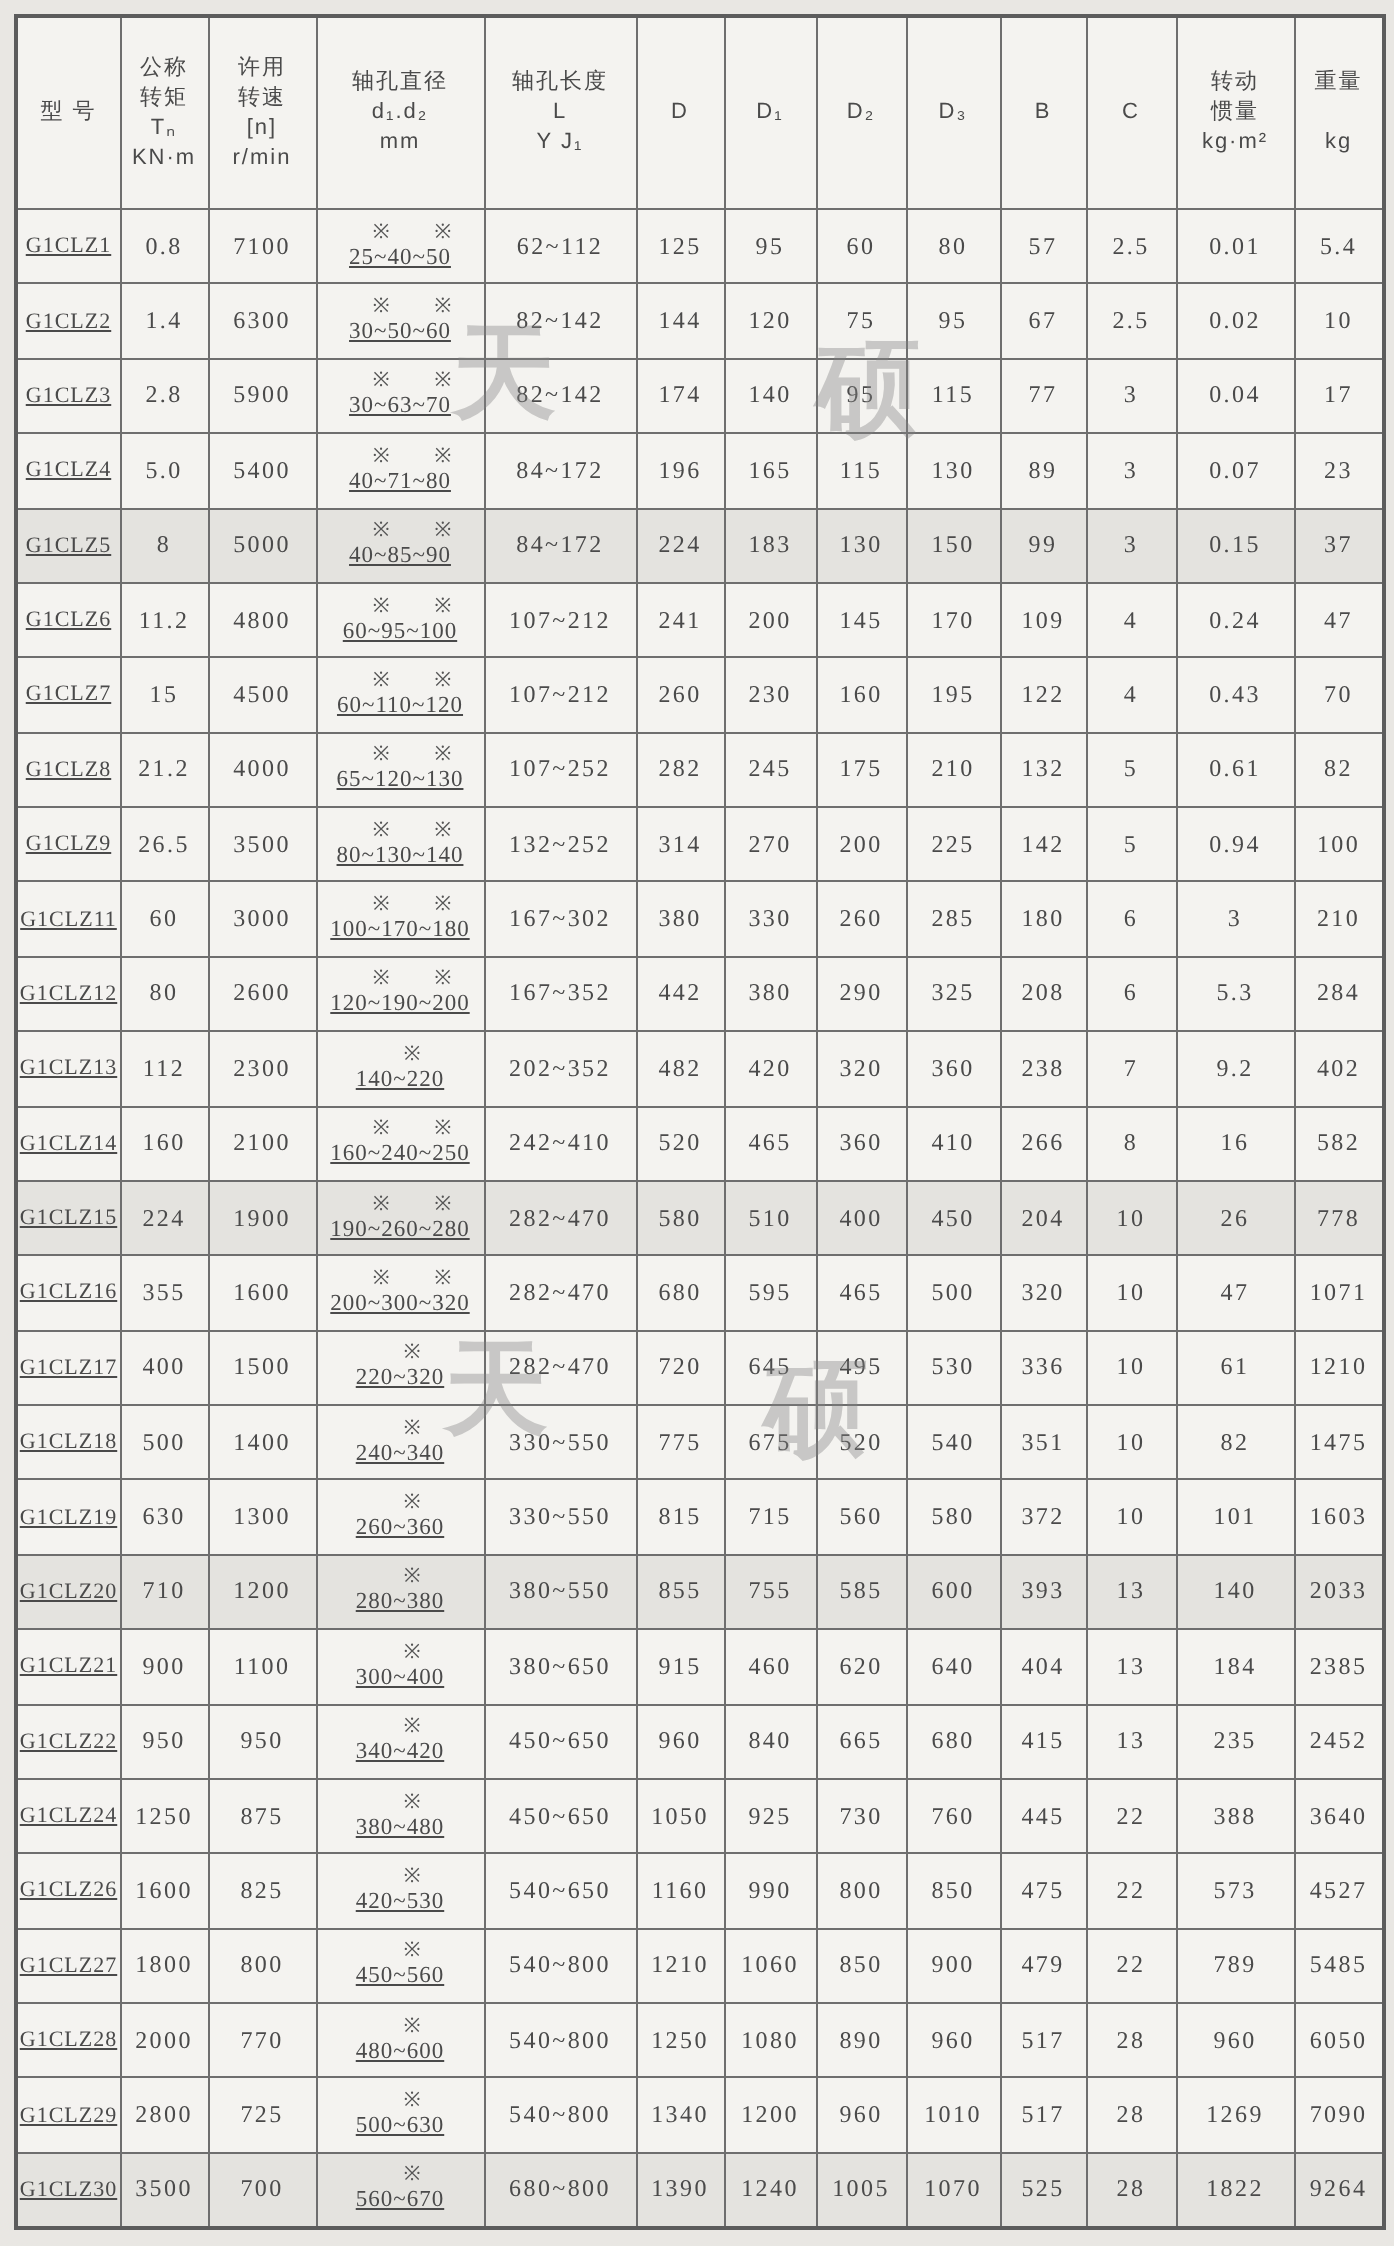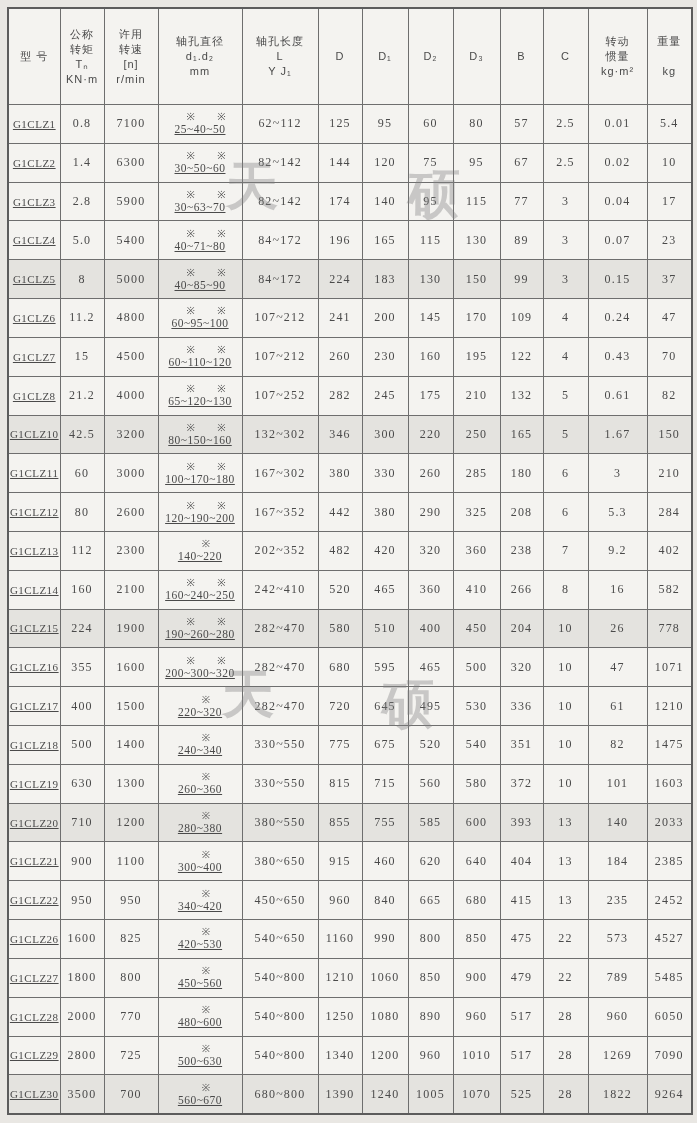--- a/index.html
+++ b/index.html
@@ -263,37 +263,37 @@
       <td>107~252</td>
       <td>282</td>
       <td>245</td>
       <td>175</td>
       <td>210</td>
       <td>132</td>
       <td>5</td>
       <td>0.61</td>
       <td>82</td>
     </tr>
-        <tr class="shaded">
-      <td class="model-cell">G1CLZ10</td>
-      <td>42.5</td>
-      <td>3200</td>
-      <td class="bore-cell">
-        <span class="marks">※ ※</span>
-        <span class="bore-range">80~150~160</span>
-      </td>
-      <td>132~302</td>
-      <td>346</td>
-      <td>300</td>
-      <td>220</td>
-      <td>250</td>
-      <td>165</td>
+        <tr>
+      <td class="model-cell">G1CLZ9</td>
+      <td>26.5</td>
+      <td>3500</td>
+      <td class="bore-cell">
+        <span class="marks">※ ※</span>
+        <span class="bore-range">80~130~140</span>
+      </td>
+      <td>132~252</td>
+      <td>314</td>
+      <td>270</td>
+      <td>200</td>
+      <td>225</td>
+      <td>142</td>
       <td>5</td>
-      <td>1.67</td>
-      <td>150</td>
+      <td>0.94</td>
+      <td>100</td>
     </tr>
         <tr>
       <td class="model-cell">G1CLZ11</td>
       <td>60</td>
       <td>3000</td>
       <td class="bore-cell">
         <span class="marks">※ ※</span>
         <span class="bore-range">100~170~180</span>
       </td>
       <td>167~302</td>
@@ -498,20 +498,38 @@
       <td>960</td>
       <td>840</td>
       <td>665</td>
       <td>680</td>
       <td>415</td>
       <td>13</td>
       <td>235</td>
       <td>2452</td>
     </tr>
         <tr>
+      <td class="model-cell">G1CLZ24</td>
+      <td>1250</td>
+      <td>875</td>
+      <td class="bore-cell">
+        <span class="marks">※</span>
+        <span class="bore-range">380~480</span>
+      </td>
+      <td>450~650</td>
+      <td>1050</td>
+      <td>925</td>
+      <td>730</td>
+      <td>760</td>
+      <td>445</td>
+      <td>22</td>
+      <td>388</td>
+      <td>3640</td>
+    </tr>
+        <tr>
       <td class="model-cell">G1CLZ26</td>
       <td>1600</td>
       <td>825</td>
       <td class="bore-cell">
         <span class="marks">※</span>
         <span class="bore-range">420~530</span>
       </td>
       <td>540~650</td>
       <td>1160</td>
       <td>990</td>

